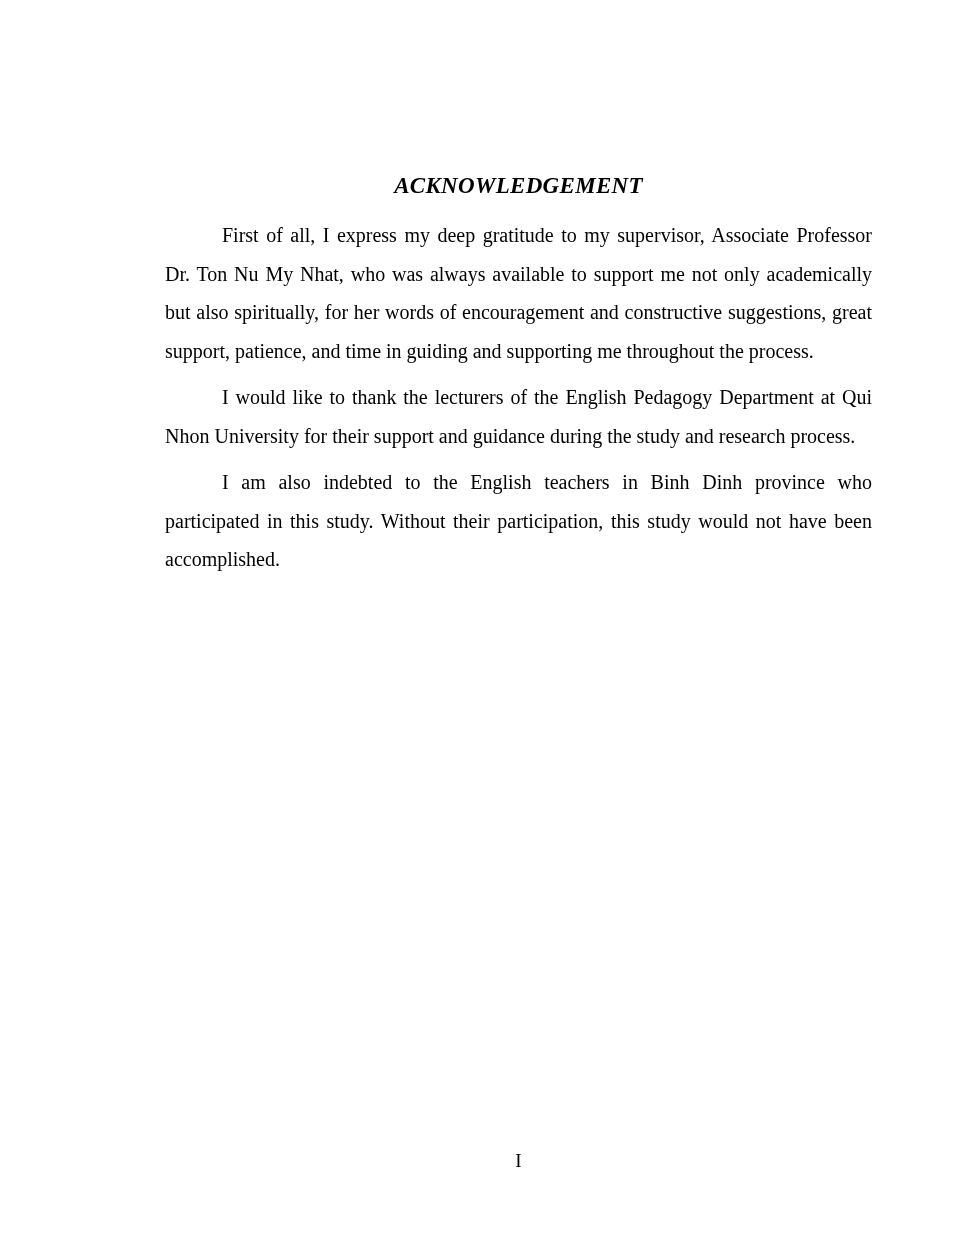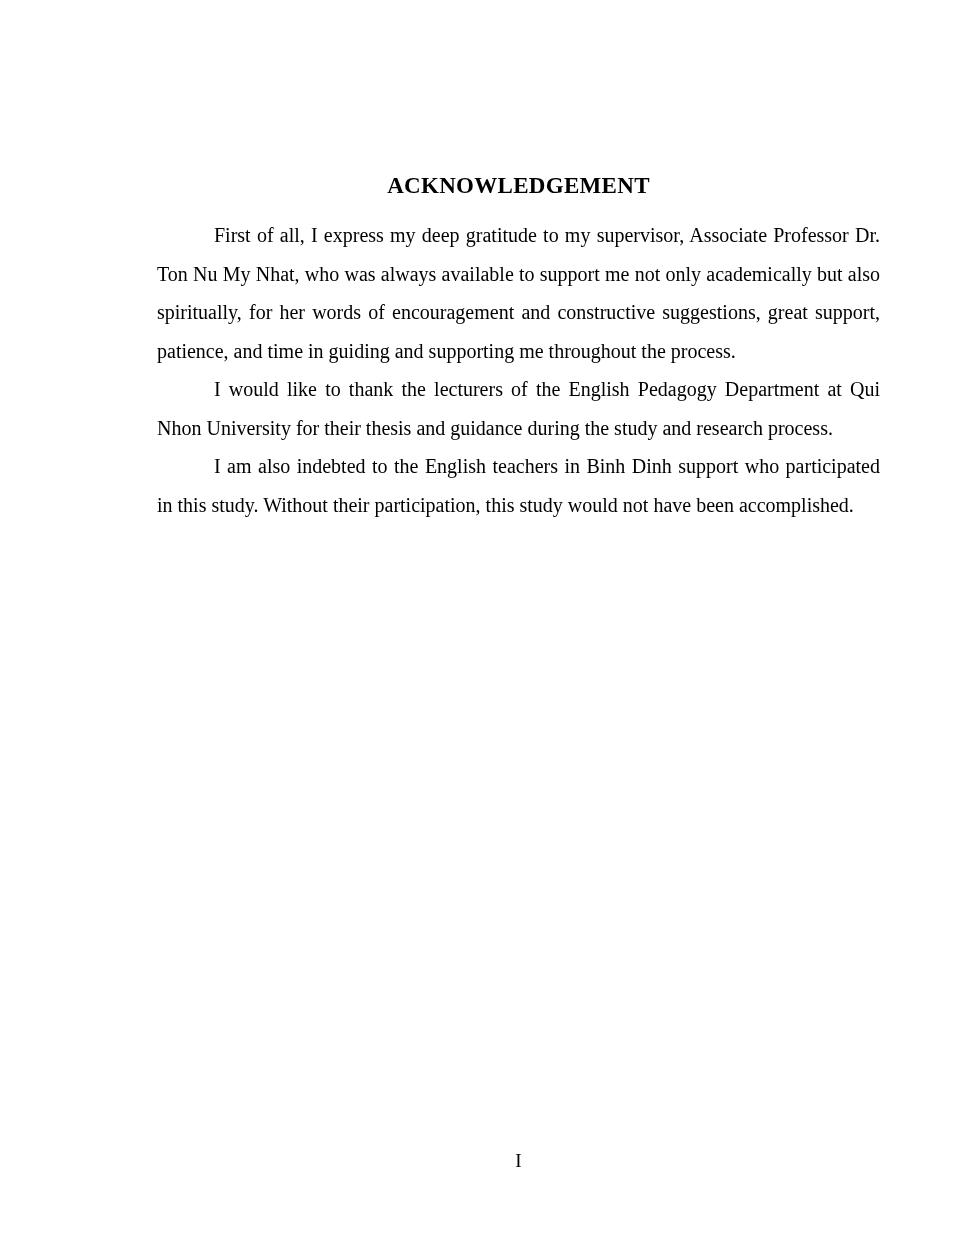--- a/index.html
+++ b/index.html
@@ -22,23 +22,24 @@
     top: 172px;
     width: 723px;
   }
   .title {
     text-align: center;
     font-weight: bold;
     font-size: 23px;
     line-height: 28px;
     margin: 0 0 16px 0;
     letter-spacing: 0.3px;
+    font-style: italic;
   }
   .body p {
-    margin: 0;
+    margin: 8px;
     font-size: 20px;
     line-height: 38.5px;
     text-align: justify;
     text-indent: 57px;
   }
   .page-number {
     position: absolute;
     left: 157px;
     width: 723px;
     top: 1149px;
@@ -48,18 +49,18 @@
   }
 </style>
 </head>
 <body>
 
 <div class="page">
   <div class="content">
     <h1 class="title">ACKNOWLEDGEMENT</h1>
     <div class="body">
       <p>First of all, I express my deep gratitude to my supervisor, Associate Professor Dr. Ton Nu My Nhat, who was always available to support me not only academically but also spiritually, for her words of encouragement and constructive suggestions, great support, patience, and time in guiding and supporting me throughout the process.</p>
-      <p>I would like to thank the lecturers of the English Pedagogy Department at Qui Nhon University for their thesis and guidance during the study and research process.</p>
-      <p>I am also indebted to the English teachers in Binh Dinh support who participated in this study. Without their participation, this study would not have been accomplished.</p>
+      <p>I would like to thank the lecturers of the English Pedagogy Department at Qui Nhon University for their support and guidance during the study and research process.</p>
+      <p>I am also indebted to the English teachers in Binh Dinh province who participated in this study. Without their participation, this study would not have been accomplished.</p>
     </div>
   </div>
   <div class="page-number">I</div>
 </div>
 
 </body></html>

